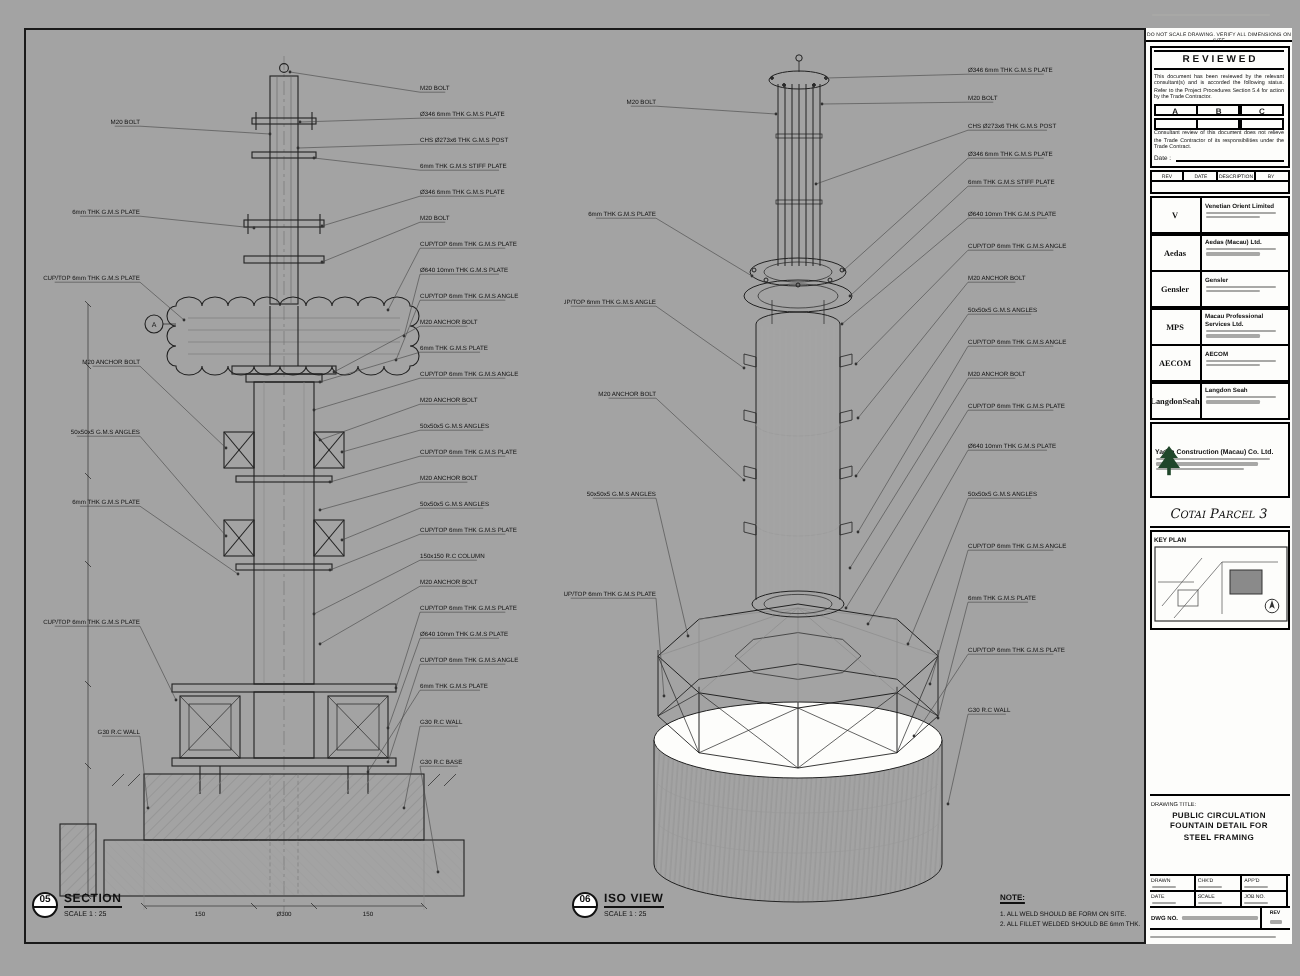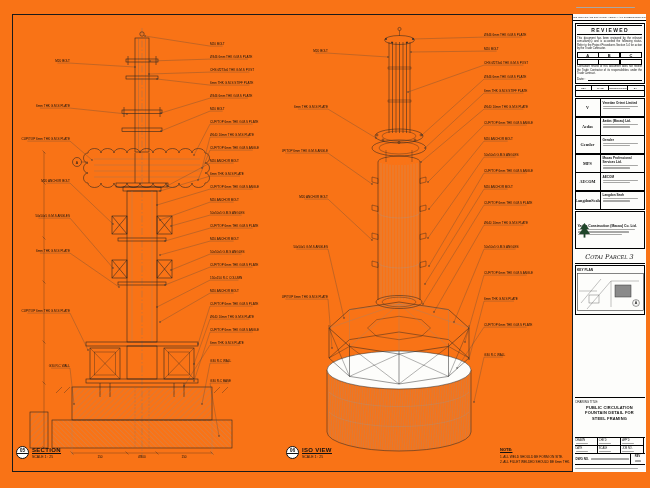--- a/index.html
+++ b/index.html
@@ -1,18 +1,18 @@
 <!DOCTYPE html>
 <html><head>
 <meta charset="utf-8">
 <style>
   *{box-sizing:border-box;margin:0;padding:0}
   html,body{width:650px;height:488px}
   body{position:relative;background:#ececea;font-family:"Liberation Sans",sans-serif;overflow:hidden;color:#111}
-  .sheet{position:absolute;inset:0;background:#f97316}
+  .sheet{position:absolute;inset:0;background:#a3a3a3}
   .frame{position:absolute;left:12px;top:14px;width:634px;height:458px;border:1px solid #1a1a1a;pointer-events:none}
   svg{position:absolute}
   text.ann{font-family:"Liberation Sans",sans-serif}
   
   .viewlab{position:absolute;display:flex;gap:3px;align-items:center}
   .vl-num{width:13px;height:13px;border:1px solid #111;border-radius:50%;font-size:5px;font-weight:bold;
     display:flex;align-items:center;justify-content:center;position:relative;background:#fff}
   .vl-num:after{content:"";position:absolute;left:0;right:0;top:50%;border-top:0.5px solid #111}
   .vl-num span{position:relative;top:-2.5px}
   .vl-t{font-size:6px;font-weight:bold;border-bottom:0.8px solid #111;letter-spacing:.3px}

